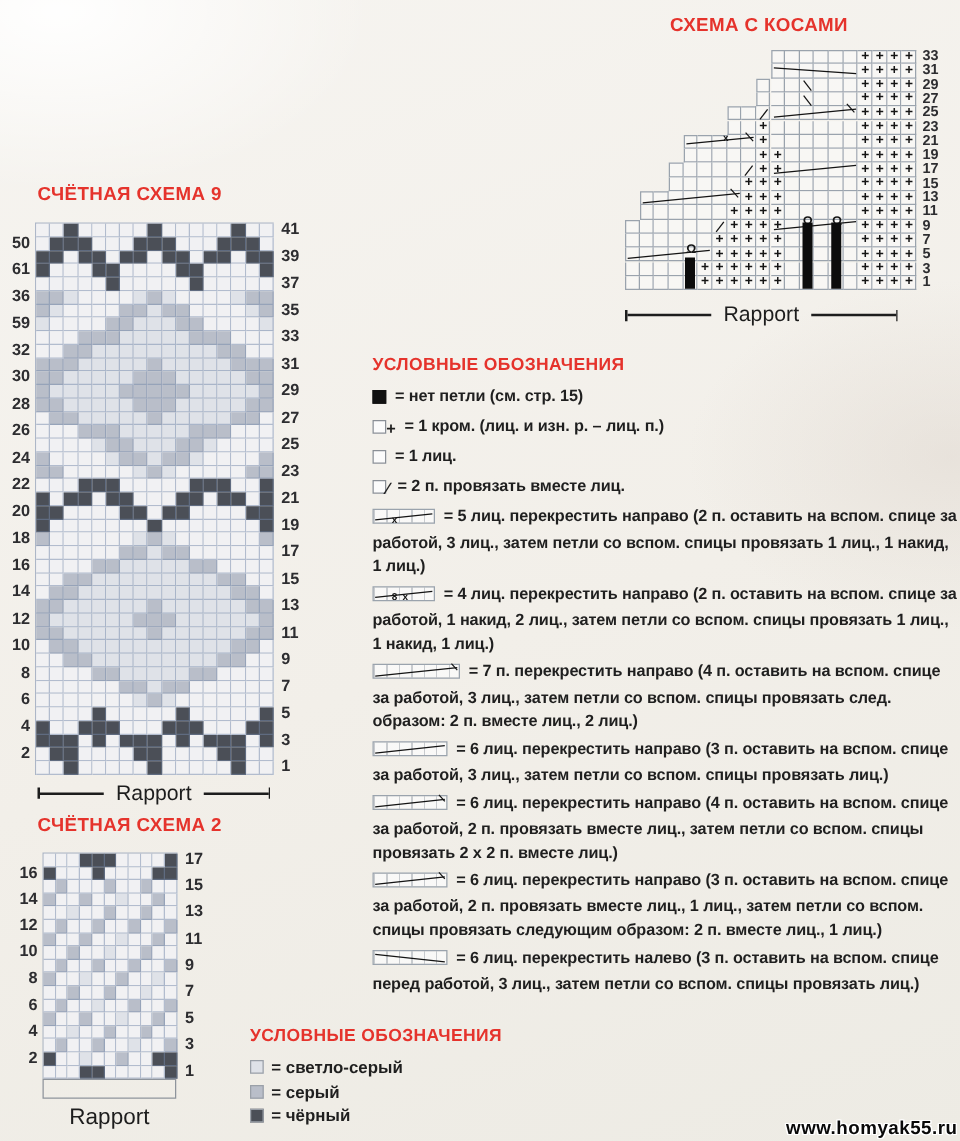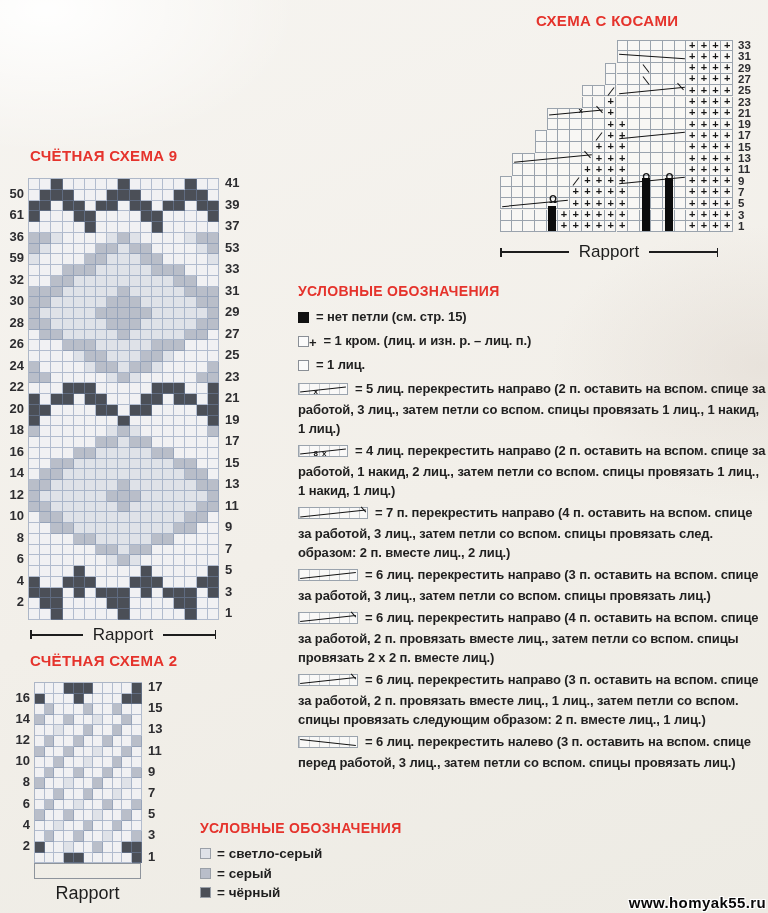--- a/index.html
+++ b/index.html
@@ -1281,21 +1281,21 @@
       <div class="num" style="left: -28px; top: 287.25px; width: 24px; text-align: right; font-size: 13px;">14</div>
       <div class="num" style="left: -28px; top: 308.75px; width: 24px; text-align: right; font-size: 13px;">12</div>
       <div class="num" style="left: -28px; top: 330.25px; width: 24px; text-align: right; font-size: 13px;">10</div>
       <div class="num" style="left: -28px; top: 351.75px; width: 24px; text-align: right; font-size: 13px;">8</div>
       <div class="num" style="left: -28px; top: 373.25px; width: 24px; text-align: right; font-size: 13px;">6</div>
       <div class="num" style="left: -28px; top: 394.75px; width: 24px; text-align: right; font-size: 13px;">4</div>
       <div class="num" style="left: -28px; top: 416.25px; width: 24px; text-align: right; font-size: 13px;">2</div>
       <div class="num" style="left: 197.06px; top: -3px; font-size: 13px;">41</div>
       <div class="num" style="left: 197.06px; top: 18.5px; font-size: 13px;">39</div>
       <div class="num" style="left: 197.06px; top: 40px; font-size: 13px;">37</div>
-      <div class="num" style="left: 197.06px; top: 61.5px; font-size: 13px;">53</div>
+      <div class="num" style="left: 197.06px; top: 61.5px; font-size: 13px;">35</div>
       <div class="num" style="left: 197.06px; top: 83px; font-size: 13px;">33</div>
       <div class="num" style="left: 197.06px; top: 104.5px; font-size: 13px;">31</div>
       <div class="num" style="left: 197.06px; top: 126px; font-size: 13px;">29</div>
       <div class="num" style="left: 197.06px; top: 147.5px; font-size: 13px;">27</div>
       <div class="num" style="left: 197.06px; top: 169px; font-size: 13px;">25</div>
       <div class="num" style="left: 197.06px; top: 190.5px; font-size: 13px;">23</div>
       <div class="num" style="left: 197.06px; top: 212px; font-size: 13px;">21</div>
       <div class="num" style="left: 197.06px; top: 233.5px; font-size: 13px;">19</div>
       <div class="num" style="left: 197.06px; top: 255px; font-size: 13px;">17</div>
       <div class="num" style="left: 197.06px; top: 276.5px; font-size: 13px;">15</div>
@@ -1558,20 +1558,21 @@
       <div style="position: absolute; left: 0px; top: 181.2px; width: 107.03px; height: 16px; box-sizing: border-box; border: 1px solid rgb(142, 148, 156);"></div>
       <div style="position: absolute; left: 0px; top: 201.2px; width: 107.03px; text-align: center; font-size: 18px; color: rgb(29, 29, 29);">Rapport</div>
     </div>
 
   <div id="legend">
     <div class="hdr">УСЛОВНЫЕ ОБОЗНАЧЕНИЯ</div>
     <div id="legend-items">
         <div class="litem"><span class="sym"><span class="sq filled"></span></span><span>= нет петли (см. стр. 15)</span></div>
         <div class="litem"><span class="sym"><span class="sq"></span><span class="g">+</span></span><span>= 1 кром. (лиц. и изн. р. – лиц. п.)</span></div>
         <div class="litem"><span class="sym"><span class="sq"></span></span><span>= 1 лиц.</span></div>
+        <div class="litem"><span class="sym"><span class="sq"></span><span class="g">∕</span></span><span>= 2 п. провязать вместе лиц.</span></div>
         <div class="litem"><span class="sym"><span class="strip" style="width: 50px;"><span class="sline" style="transform: rotate(-6deg);"></span><span class="smark" style="left: 30%;">x</span></span></span><span>= 5 лиц. перекрестить направо (2 п. оставить на вспом. спице за работой, 3 лиц., затем петли со вспом. спицы провязать 1 лиц., 1 накид, 1 лиц.)</span></div>
         <div class="litem"><span class="sym"><span class="strip" style="width: 50px;"><span class="sline" style="transform: rotate(-6deg);"></span><span class="smark" style="left: 30%;">8</span><span class="smark" style="left: 48%;">x</span></span></span><span>= 4 лиц. перекрестить направо (2 п. оставить на вспом. спице за работой, 1 накид, 2 лиц., затем петли со вспом. спицы провязать 1 лиц., 1 накид, 1 лиц.)</span></div>
         <div class="litem"><span class="sym"><span class="strip" style="width: 70px;"><span class="sline" style="transform: rotate(-6deg);"></span><span class="shook"></span></span></span><span>= 7 п. перекрестить направо (4 п. оставить на вспом. спице за работой, 3 лиц., затем петли со вспом. спицы провязать след. образом: 2 п. вместе лиц., 2 лиц.)</span></div>
         <div class="litem"><span class="sym"><span class="strip" style="width: 60px;"><span class="sline" style="transform: rotate(-6deg);"></span></span></span><span>= 6 лиц. перекрестить направо (3 п. оставить на вспом. спице за работой, 3 лиц., затем петли со вспом. спицы провязать лиц.)</span></div>
         <div class="litem"><span class="sym"><span class="strip" style="width: 60px;"><span class="sline" style="transform: rotate(-6deg);"></span><span class="shook"></span></span></span><span>= 6 лиц. перекрестить направо (4 п. оставить на вспом. спице за работой, 2 п. провязать вместе лиц., затем петли со вспом. спицы провязать 2 х 2 п. вместе лиц.)</span></div>
         <div class="litem"><span class="sym"><span class="strip" style="width: 60px;"><span class="sline" style="transform: rotate(-6deg);"></span><span class="shook"></span></span></span><span>= 6 лиц. перекрестить направо (3 п. оставить на вспом. спице за работой, 2 п. провязать вместе лиц., 1 лиц., затем петли со вспом. спицы провязать следующим образом: 2 п. вместе лиц., 1 лиц.)</span></div>
         <div class="litem"><span class="sym"><span class="strip" style="width: 60px;"><span class="sline" style="transform: rotate(6deg);"></span></span></span><span>= 6 лиц. перекрестить налево (3 п. оставить на вспом. спице перед работой, 3 лиц., затем петли со вспом. спицы провязать лиц.)</span></div>
       </div>
   </div>
 

